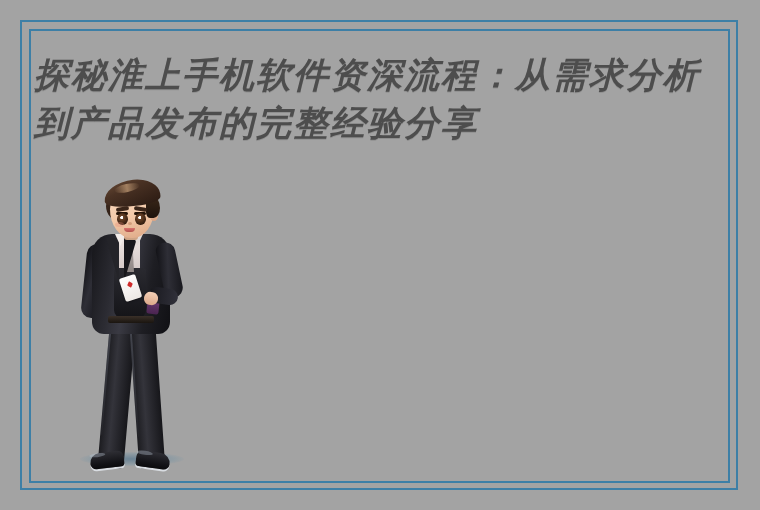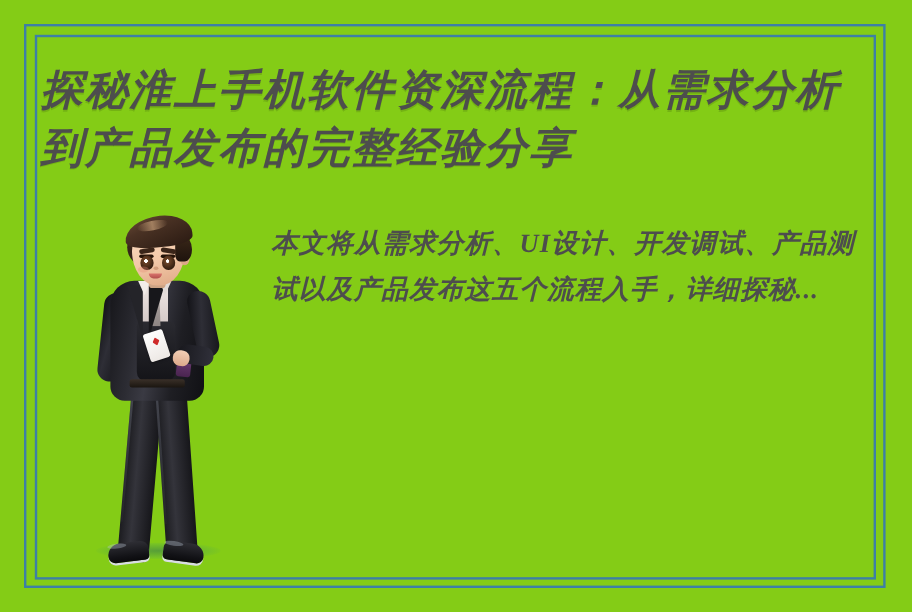--- a/index.html
+++ b/index.html
@@ -10,21 +10,21 @@
     width: 760px;
     height: 510px;
     overflow: hidden;
     font-family: "Liberation Serif", "DejaVu Serif", serif;
   }
 
   #banner {
     position: relative;
     width: 760px;
     height: 510px;
-    background: #84cc16;
+    background: #a3a3a3;
     overflow: hidden;
   }
 
   
   .frame-outer {
     position: absolute;
     left: 20px;
     top: 20px;
     width: 718px;
     height: 470px;
@@ -306,21 +306,20 @@
 </head>
 <body>
 
 <div id="banner">
 
   <div class="frame-outer"></div>
   <div class="frame-inner"></div>
 
   <div id="title">探秘淮上手机软件资深流程：从需求分析到产品发布的完整经验分享</div>
 
-  <div id="summary">本文将从需求分析、UI设计、开发调试、产品测试以及产品发布这五个流程入手，详细探秘...</div>
 
   <div id="character">
     <div class="ch-shadow"></div>
 
     <div class="leg leg-l">
       <div class="leg-crease"></div>
     </div>
     <div class="leg leg-r">
       <div class="leg-crease"></div>
     </div>

